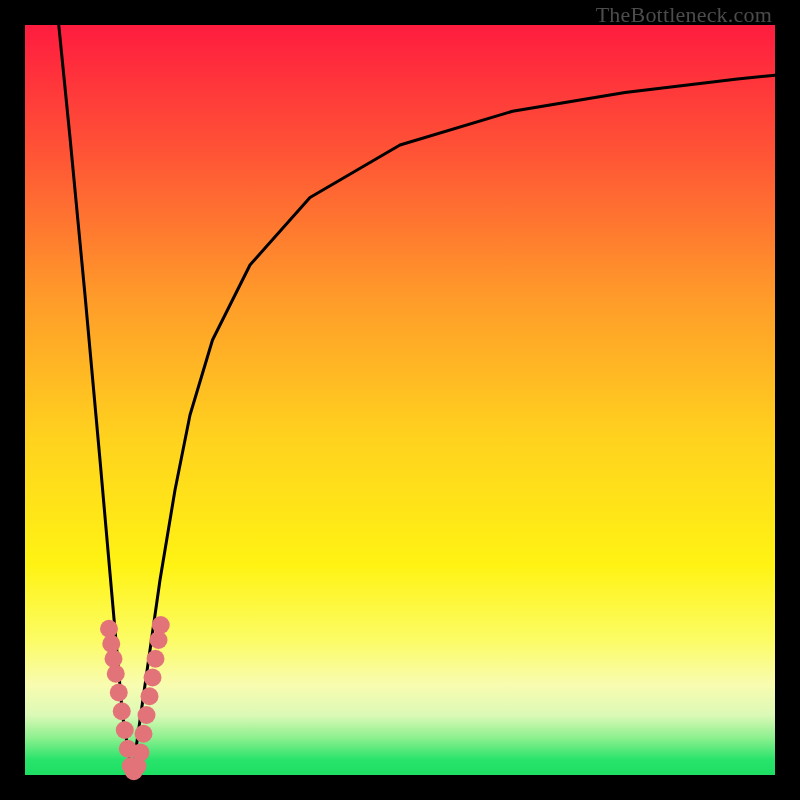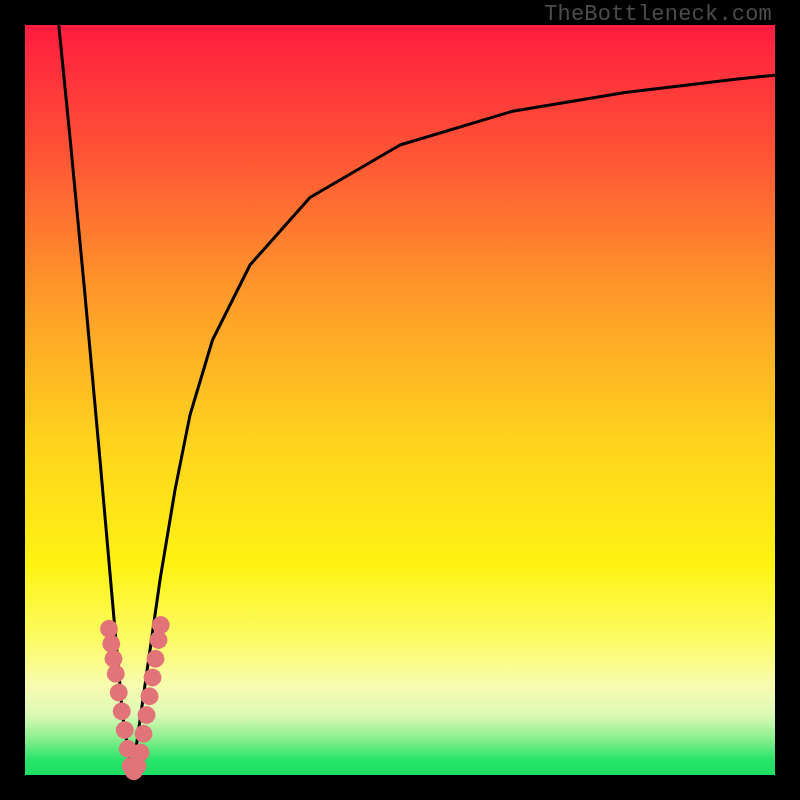--- a/index.html
+++ b/index.html
@@ -35,21 +35,21 @@
     left: 0;
     top: 0;
     width: 750px;
     height: 750px;
     overflow: visible;
   }
   .attribution {
     position: absolute;
     top: 2px;
     right: 28px;
-    font-family: Liberation Mono, monospace;
+    font-family: Liberation Serif, serif;
     font-size: 22px;
     color: #4c4c4c;
     letter-spacing: 0.2px;
   }
 </style>
 </head>
 <body>
 
 <div class="frame">
   <svg class="curves" viewBox="0 0 750 750" preserveAspectRatio="none">

